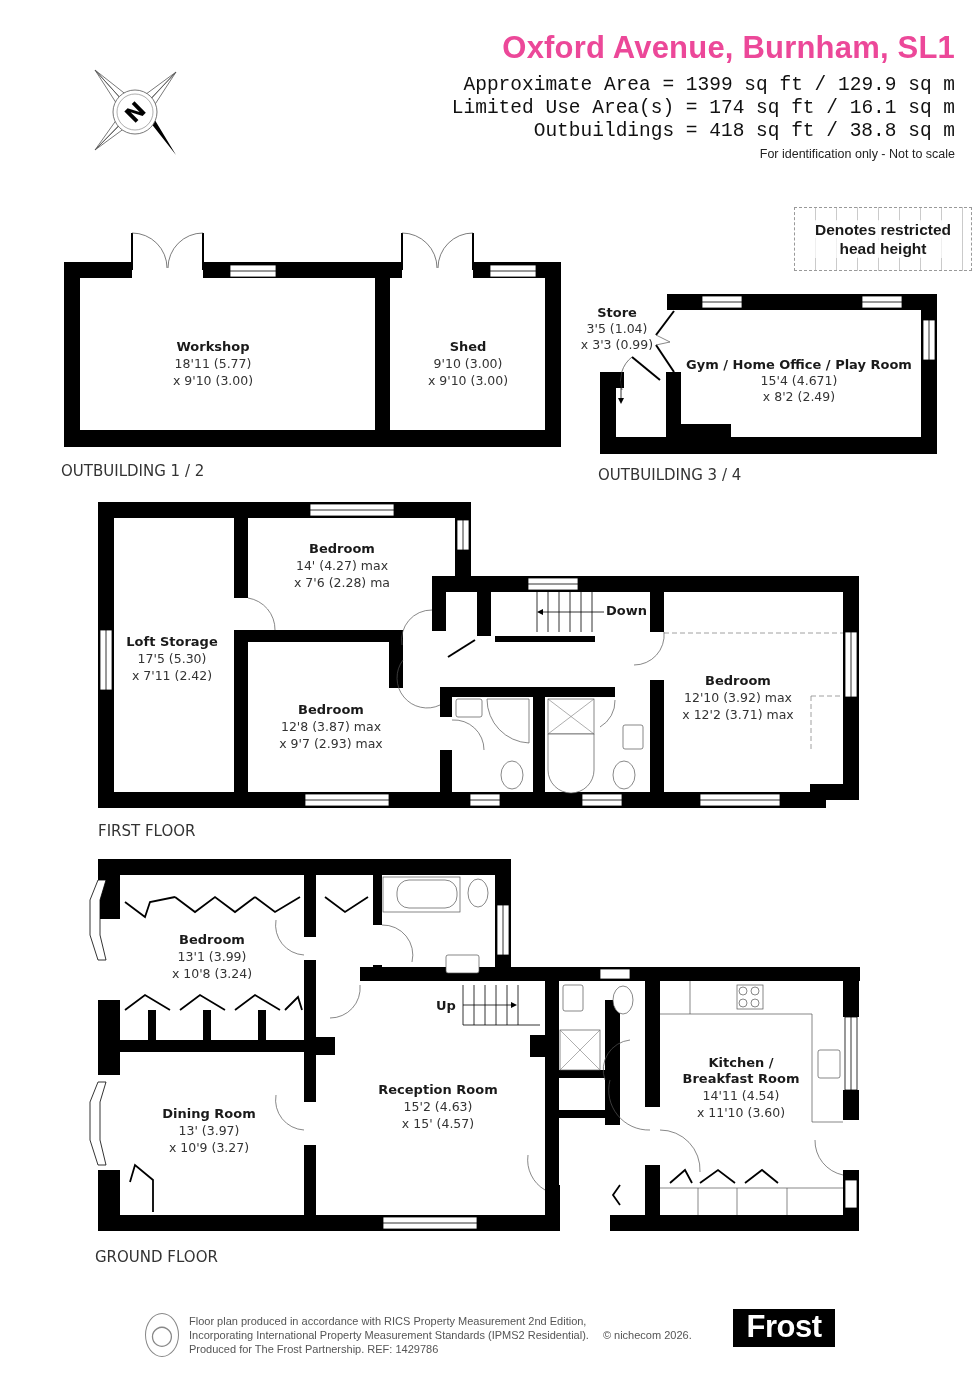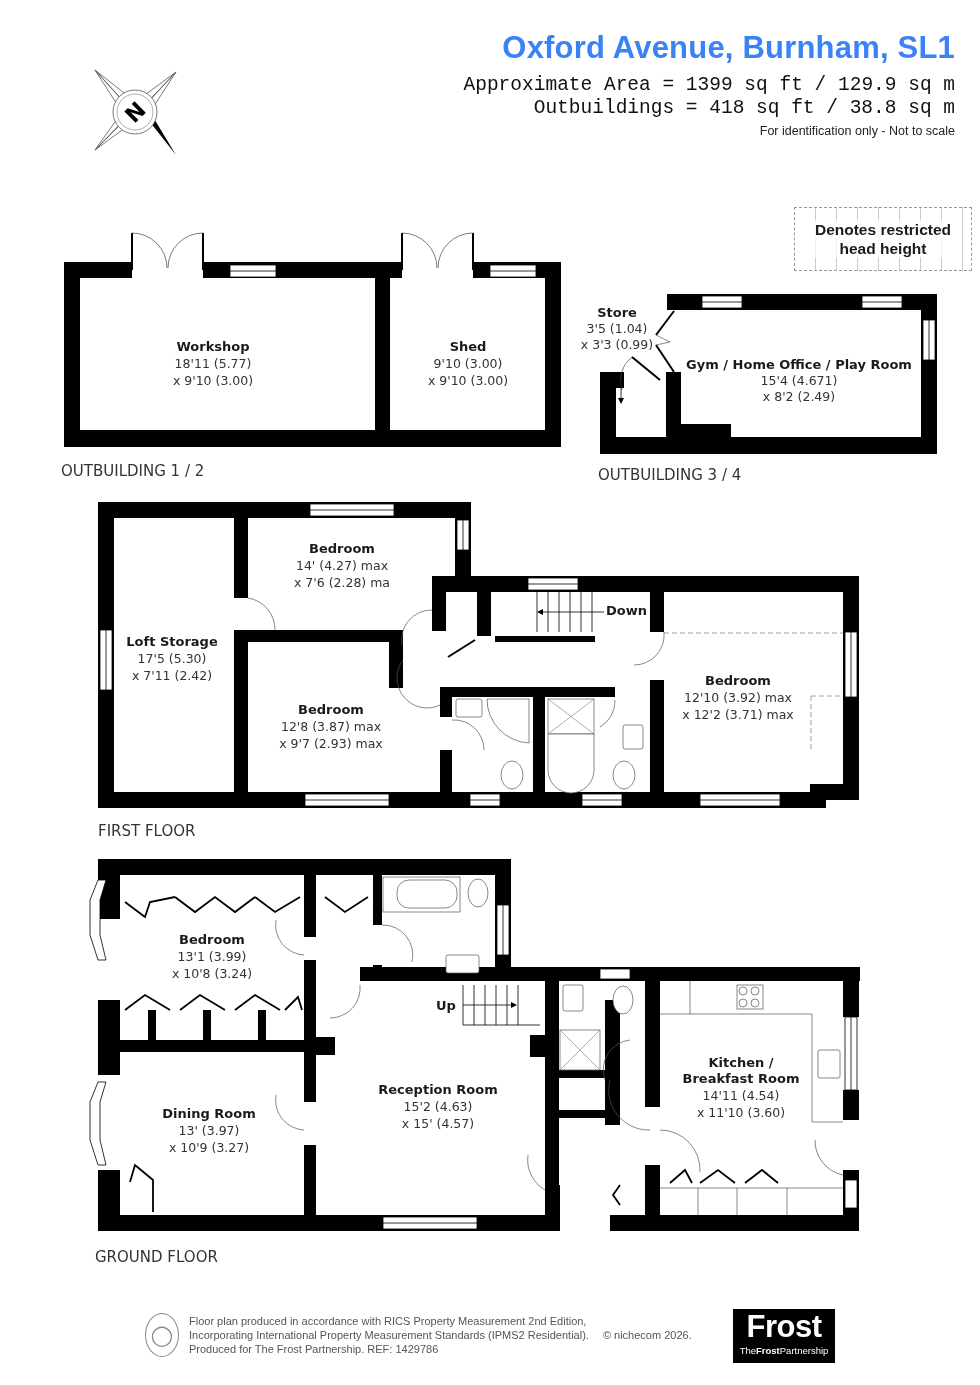--- a/index.html
+++ b/index.html
@@ -1,52 +1,53 @@
 <!DOCTYPE html>
 <html><head>
 <meta charset="utf-8">
 <style>
   html, body { margin: 0; padding: 0; background: #ffffff; }
   body { width: 980px; height: 1385px; position: relative; overflow: hidden;
          font-family: "DejaVu Sans", "Liberation Sans", sans-serif; color: #1a1a1a; }
   .header { position: absolute; right: 25px; top: 30px; text-align: right; }
   .title { font-family: "Liberation Sans", sans-serif; font-weight: bold; font-size: 31px;
-           color: #3b82f6; letter-spacing: 0.2px; line-height: 36px; }
+           color: #ec4899; letter-spacing: 0.2px; line-height: 36px; }
   .area-line { font-family: Liberation Mono, monospace; font-size: 19.5px; line-height: 23px; color: #111; }
   .area-list { margin-top: 8px; }
   .note { font-family: "Liberation Sans", sans-serif; font-size: 12.5px; margin-top: 4px; color: #222; }
   .legend { position: absolute; left: 794px; top: 207px; width: 178px; height: 64px;
             border: 1px dashed #999; box-sizing: border-box;
             background-image: repeating-linear-gradient(90deg, transparent 0 20px, rgba(150,150,150,0.5) 20px 21px);
             display: flex; align-items: center; justify-content: center; text-align: center; }
   .legend span { font-family: "Liberation Sans", sans-serif; font-weight: bold; font-size: 15.5px; line-height: 19px;
                  background: rgba(255,255,255,0.7); }
   svg#plan { position: absolute; left: 0; top: 0; }
   .room-name { font-weight: bold; font-size: 13px; fill: #1a1a1a; }
   .room-dim { font-size: 12.5px; fill: #333; }
   .floor-label { font-size: 15px; fill: #333; }
   .footer { position: absolute; left: 145px; top: 1313px; display: flex; align-items: center; }
   .footer-icon { width: 32px; height: 42px; border: 1px solid #888; border-radius: 50%; margin-right: 10px;
                  display: flex; align-items: center; justify-content: center; color: #888; font-size: 20px; }
   .footer-text { font-family: "Liberation Sans", sans-serif; font-size: 11px; line-height: 14px; color: #555; }
   .footer-text .row { white-space: nowrap; }
   .copy { margin-left: 14px; }
-  .logo { position: absolute; left: 733px; top: 1309px; width: 102px; height: 54px; background: #000;
+  .logo { position: absolute; left: 733px; top: 1309px; width: 102px; height: 38px; background: #000;
           color: #fff; text-align: center; }
   .logo .big { font-family: "Liberation Sans", sans-serif; font-weight: bold; font-size: 31px; line-height: 36px; letter-spacing: -0.5px; }
   .logo .small { font-family: "Liberation Sans", sans-serif; font-size: 9.5px; line-height: 11px; }
   .logo .small b { font-weight: bold; }
 </style>
 </head>
 <body>
 
 <div class="header">
   <div class="title">Oxford Avenue, Burnham, SL1</div>
   <div class="area-list">
     <div class="area-line">Approximate Area = 1399 sq ft / 129.9 sq m</div>
+    <div class="area-line">Limited Use Area(s) = 174 sq ft / 16.1 sq m</div>
     <div class="area-line">Outbuildings = 418 sq ft / 38.8 sq m</div>
   </div>
   <div class="note">For identification only - Not to scale</div>
 </div>
 
 <div class="legend">
   <span><span>Denotes restricted</span><br><span>head height</span></span>
 </div>
 
 <svg id="plan" width="980" height="1385" viewBox="0 0 980 1385" xmlns="http://www.w3.org/2000/svg">

